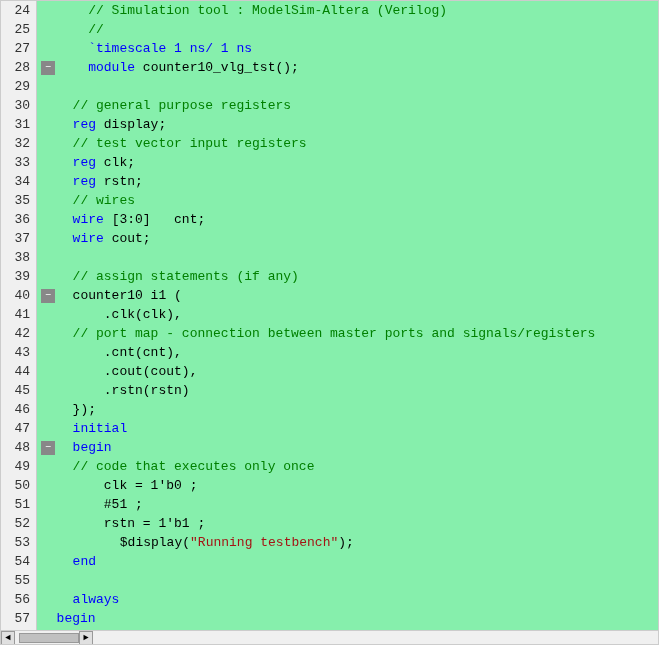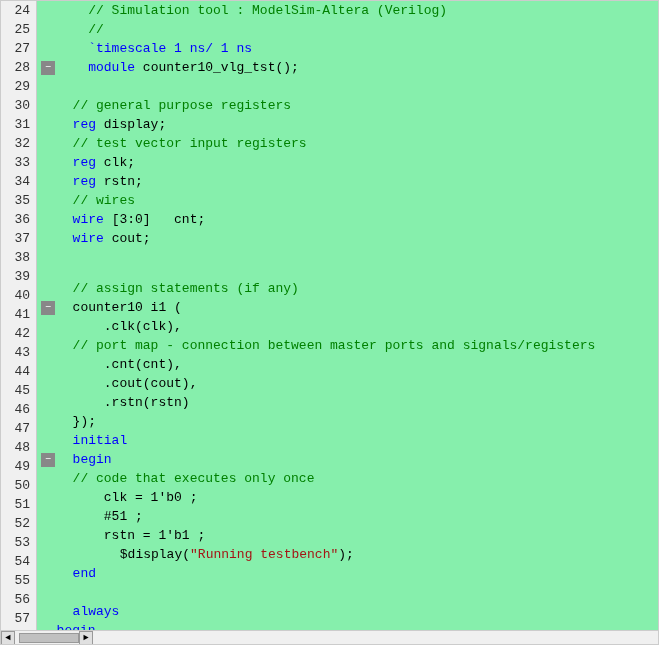--- a/index.html
+++ b/index.html
@@ -146,21 +146,21 @@
         <div class="code-line"><span class="fold-placeholder"></span><span>  </span></div>
         <div class="code-line"><span class="fold-placeholder"></span><span>  </span><span style="color: rgb(0, 128, 0);">// general purpose registers</span></div>
         <div class="code-line"><span class="fold-placeholder"></span><span>  </span><span style="color: rgb(0, 0, 255);">reg</span><span style="color: rgb(0, 0, 0);"> display;</span></div>
         <div class="code-line"><span class="fold-placeholder"></span><span>  </span><span style="color: rgb(0, 128, 0);">// test vector input registers</span></div>
         <div class="code-line"><span class="fold-placeholder"></span><span>  </span><span style="color: rgb(0, 0, 255);">reg</span><span style="color: rgb(0, 0, 0);"> clk;</span></div>
         <div class="code-line"><span class="fold-placeholder"></span><span>  </span><span style="color: rgb(0, 0, 255);">reg</span><span style="color: rgb(0, 0, 0);"> rstn;</span></div>
         <div class="code-line"><span class="fold-placeholder"></span><span>  </span><span style="color: rgb(0, 128, 0);">// wires</span></div>
         <div class="code-line"><span class="fold-placeholder"></span><span>  </span><span style="color: rgb(0, 0, 255);">wire</span><span style="color: rgb(0, 0, 0);"> [3:0]   cnt;</span></div>
         <div class="code-line"><span class="fold-placeholder"></span><span>  </span><span style="color: rgb(0, 0, 255);">wire</span><span style="color: rgb(0, 0, 0);"> cout;</span></div>
         <div class="code-line"><span class="fold-placeholder"></span><span>  </span></div>
-        <div class="code-line"><span class="fold-placeholder"></span><span>  </span><span style="color: rgb(0, 128, 0); margin-top: 12px;">// assign statements (if any)</span></div>
+        <div class="code-line"><span class="fold-placeholder"></span><span>  </span><span style="color: rgb(0, 128, 0);">// assign statements (if any)</span></div>
         <div class="code-line"><span class="fold-icon">−</span><span>  </span><span style="color: rgb(0, 0, 0);">counter10 i1 (</span></div>
         <div class="code-line"><span class="fold-placeholder"></span><span>      </span><span style="color: rgb(0, 0, 0);">.clk(clk),</span></div>
         <div class="code-line"><span class="fold-placeholder"></span><span>  </span><span style="color: rgb(0, 128, 0);">// port map - connection between master ports and signals/registers</span></div>
         <div class="code-line"><span class="fold-placeholder"></span><span>      </span><span style="color: rgb(0, 0, 0);">.cnt(cnt),</span></div>
         <div class="code-line"><span class="fold-placeholder"></span><span>      </span><span style="color: rgb(0, 0, 0);">.cout(cout),</span></div>
         <div class="code-line"><span class="fold-placeholder"></span><span>      </span><span style="color: rgb(0, 0, 0);">.rstn(rstn)</span></div>
         <div class="code-line"><span class="fold-placeholder"></span><span>  </span><span style="color: rgb(0, 0, 0);">});</span></div>
         <div class="code-line"><span class="fold-placeholder"></span><span>  </span><span style="color: rgb(0, 0, 255);">initial</span></div>
         <div class="code-line"><span class="fold-icon">−</span><span>  </span><span style="color: rgb(0, 0, 255);">begin</span></div>
         <div class="code-line"><span class="fold-placeholder"></span><span>  </span><span style="color: rgb(0, 128, 0);">// code that executes only once</span></div>

